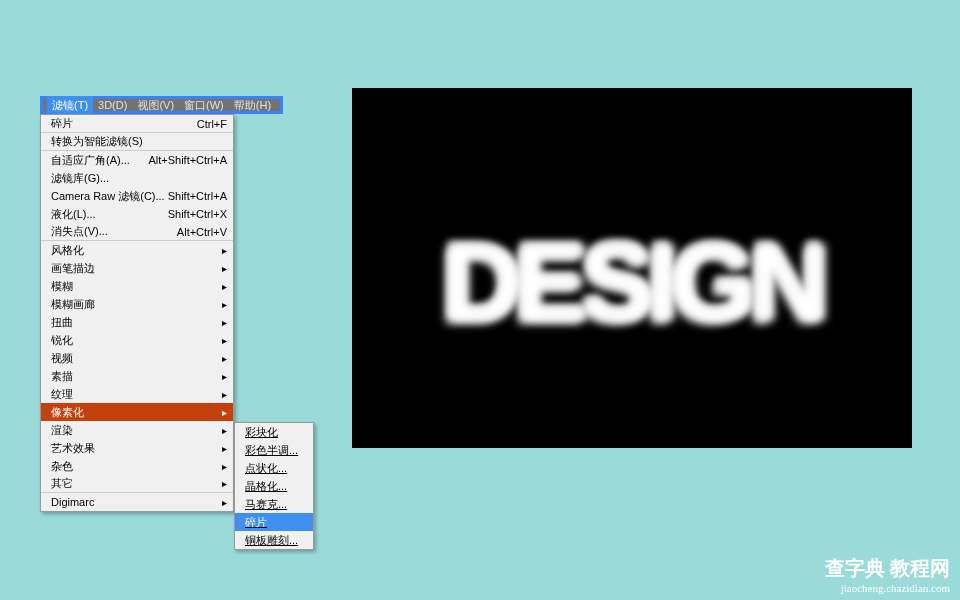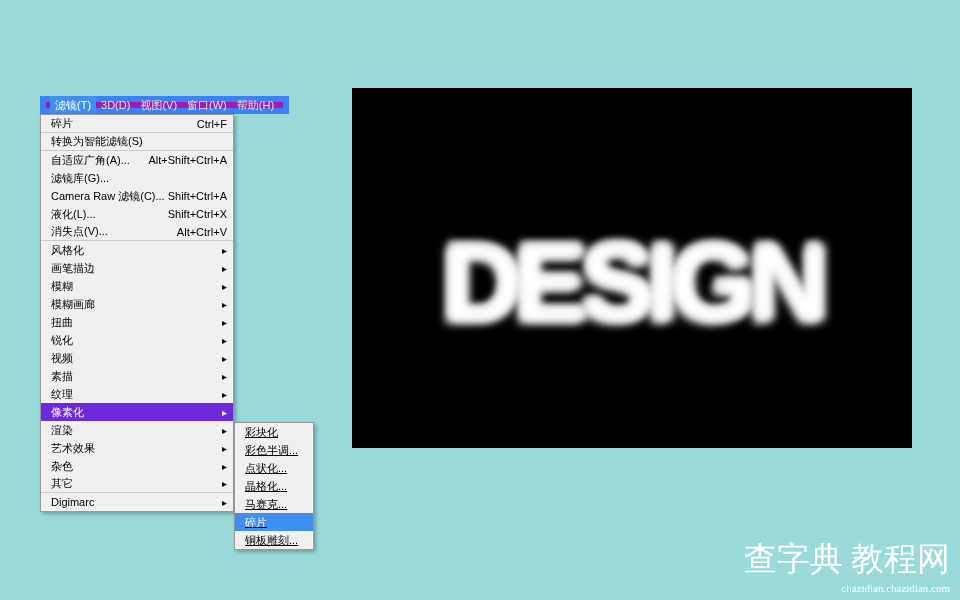--- a/index.html
+++ b/index.html
@@ -11,27 +11,27 @@
     font-size: 12px;
     color: #000;
     position: relative;
     overflow: hidden;
   }
   .menubar {
     position: absolute;
     left: 40px;
     top: 96px;
     height: 18px;
-    background: #a21caf;
+    background: #737373;
     color: #e1e1e1;
     display: flex;
     align-items: center;
     font-size: 11px;
     padding: 0 4px;
-    border: 6px solid #3b82f6;
+    border: 3px solid #3b82f6;
   }
   .menubar span { padding: 2px 5px; white-space: nowrap; }
   .menubar .highlight { background: #3f8ef2; color: #fff; }
 
   .dropdown {
     position: absolute;
     left: 40px;
     top: 114px;
     width: 194px;
     background: #f0f0f0;
@@ -44,21 +44,21 @@
     justify-content: space-between;
     height: 18px;
     padding: 0 6px 0 10px;
     white-space: nowrap;
     font-size: 11px;
   }
   .dropdown .item.sep {
     border-bottom: 1px solid #ccc;
   }
   .dropdown .item.highlight {
-    background: #6d28d9;
+    background: #c2410c;
     color: #fff;
   }
   .dropdown .arrow { font-size: 10px; }
 
   .submenu {
     position: absolute;
     left: 234px;
     top: 422px;
     width: 80px;
     background: #f0f0f0;
@@ -106,22 +106,22 @@
 
   .watermark {
     position: absolute;
     right: 10px;
     bottom: 6px;
     text-align: right;
     color: #fff;
     font-family: SimSun, serif;
   }
   .watermark .z {
-    font-size: 33px;
-    font-weight: normal;
+    font-size: 20px;
+    font-weight: bold;
     display: inline-block;
   }
   .watermark .url {
     font-size: 11px;
     display: block;
   }
   .shortcut { color: #000; font-size: 11px; text-align: center; }
 </style>
 </head>
 <body>
@@ -235,14 +235,14 @@
 
 <div class="canvas">
   <div class="design-text base">DESIGN</div>
   <div class="design-text shift1">DESIGN</div>
   <div class="design-text shift2">DESIGN</div>
   <div class="design-text shift3">DESIGN</div>
 </div>
 
 <div class="watermark">
   <span class="z">查字典 教程网</span>
-  <span class="url">chazidian.chazidian.com</span>
+  <span class="url">jiaocheng.chazidian.com</span>
 </div>
 
 </body></html>

